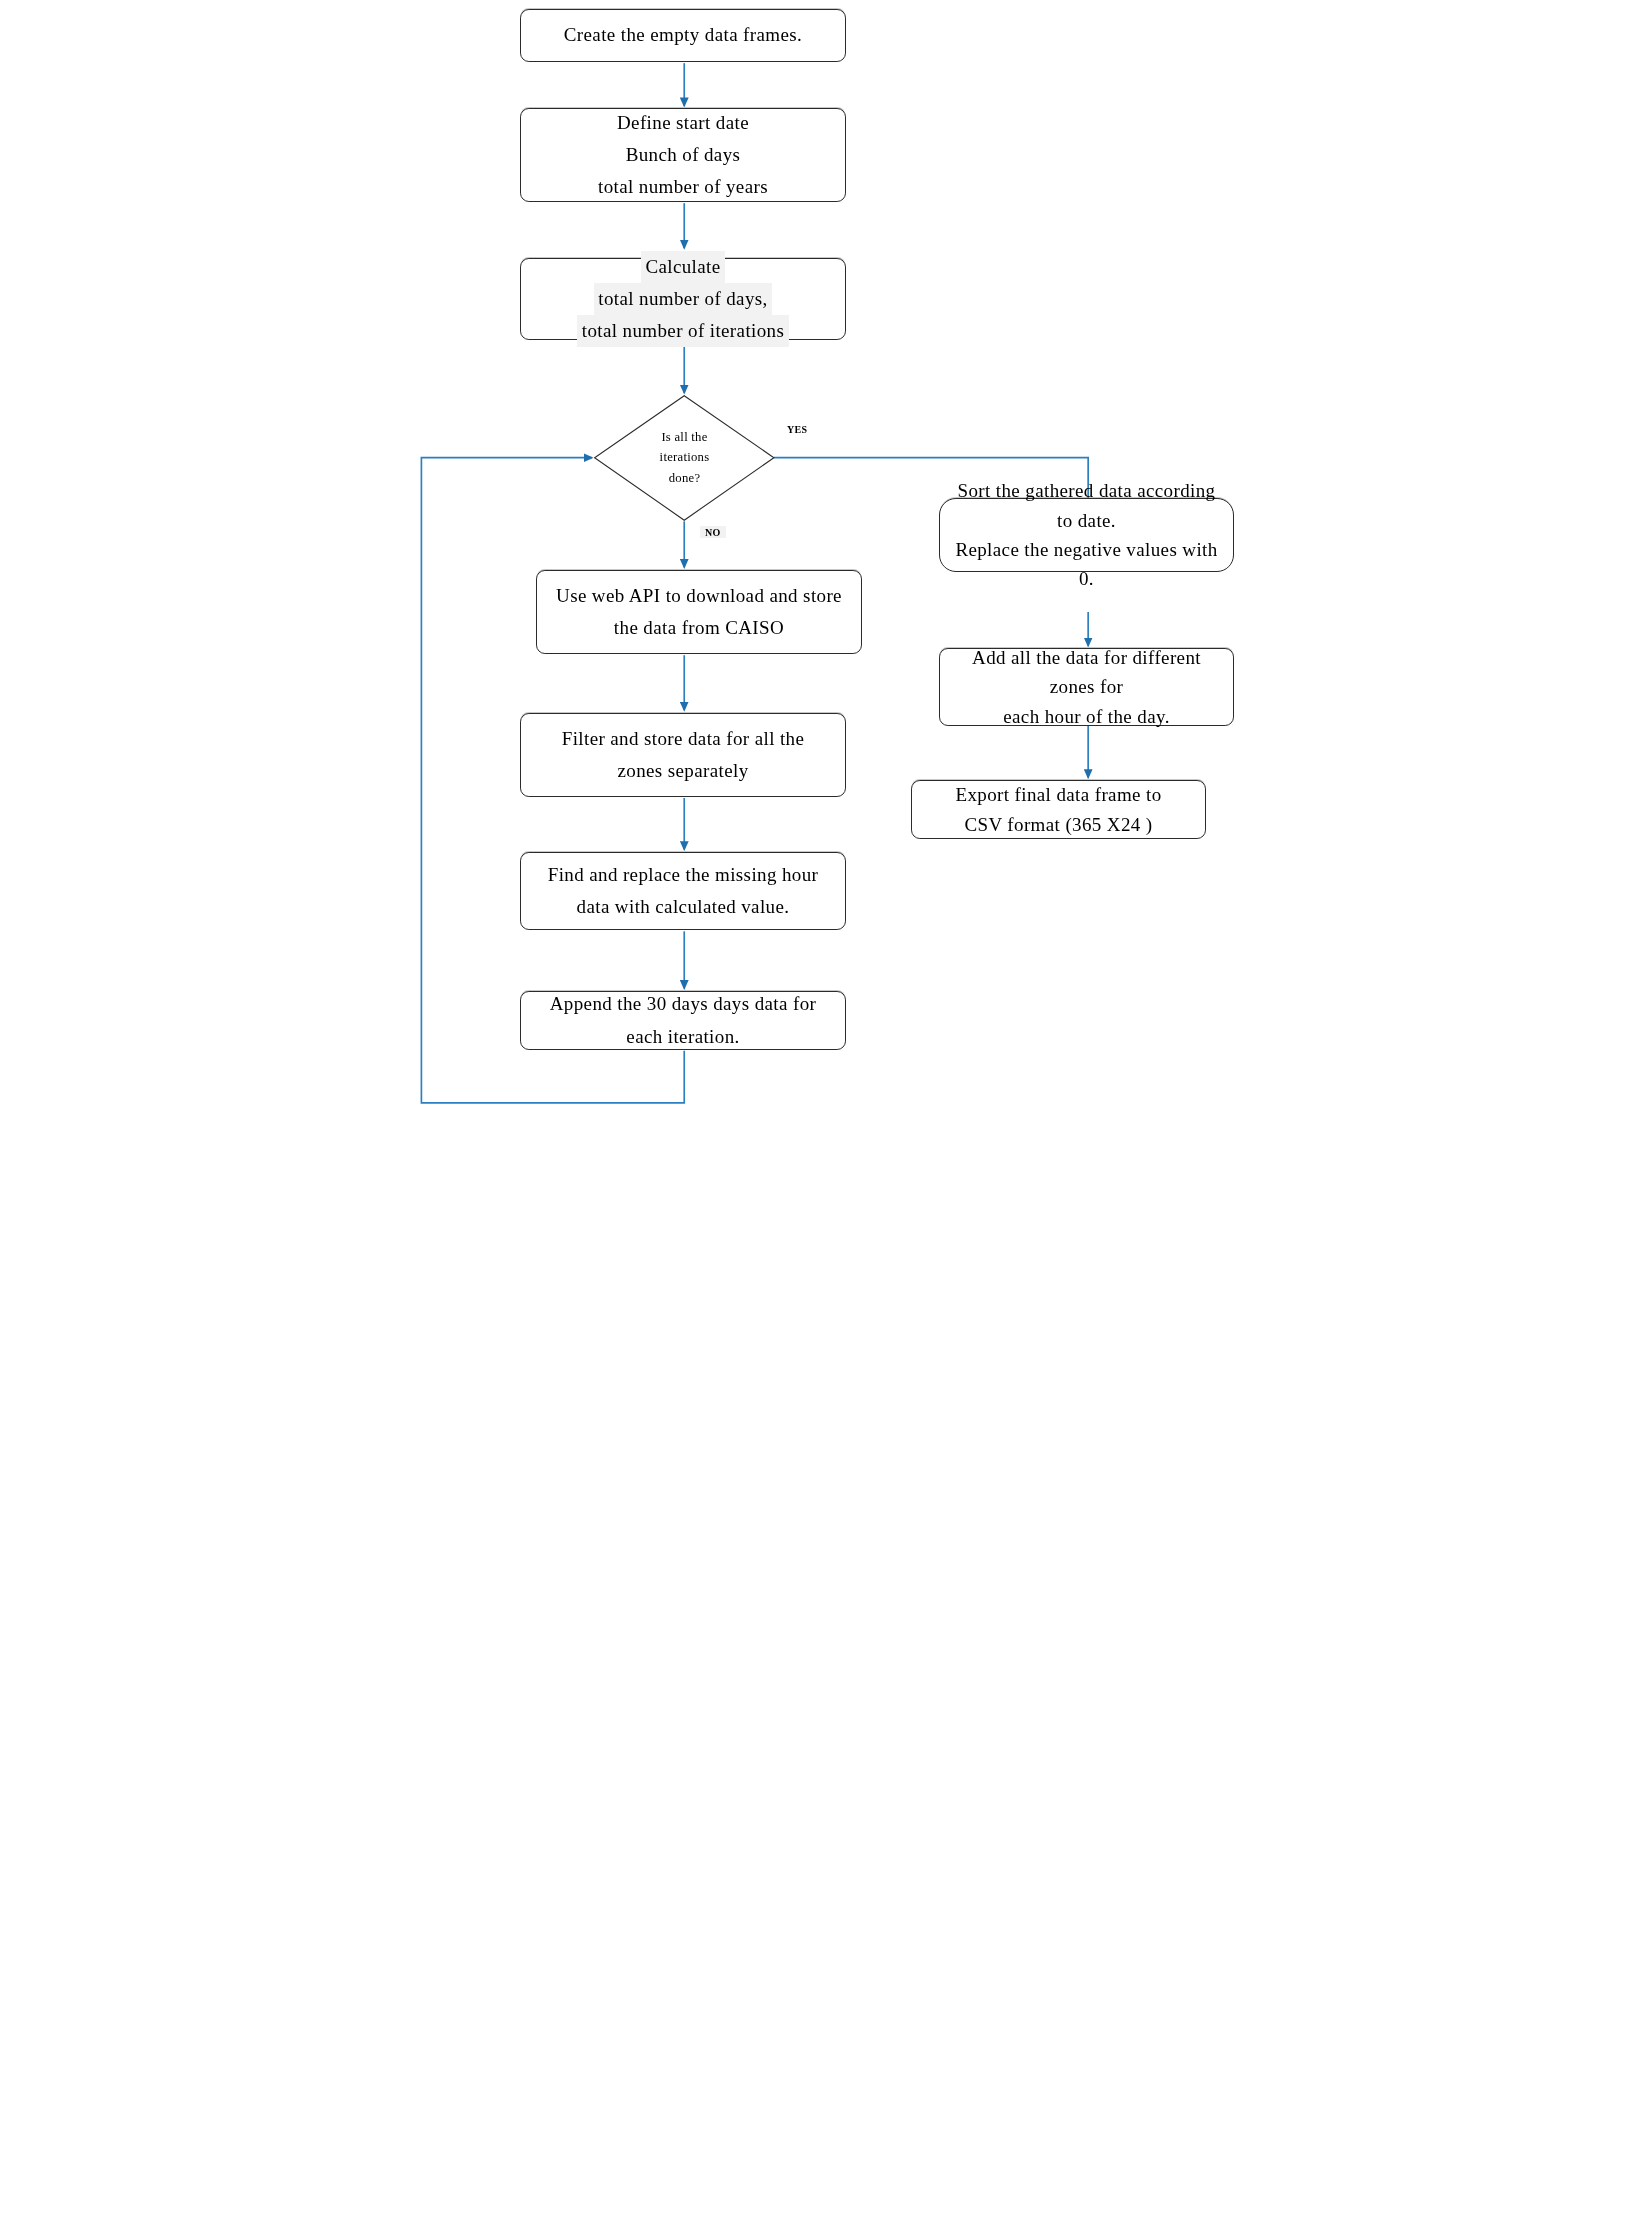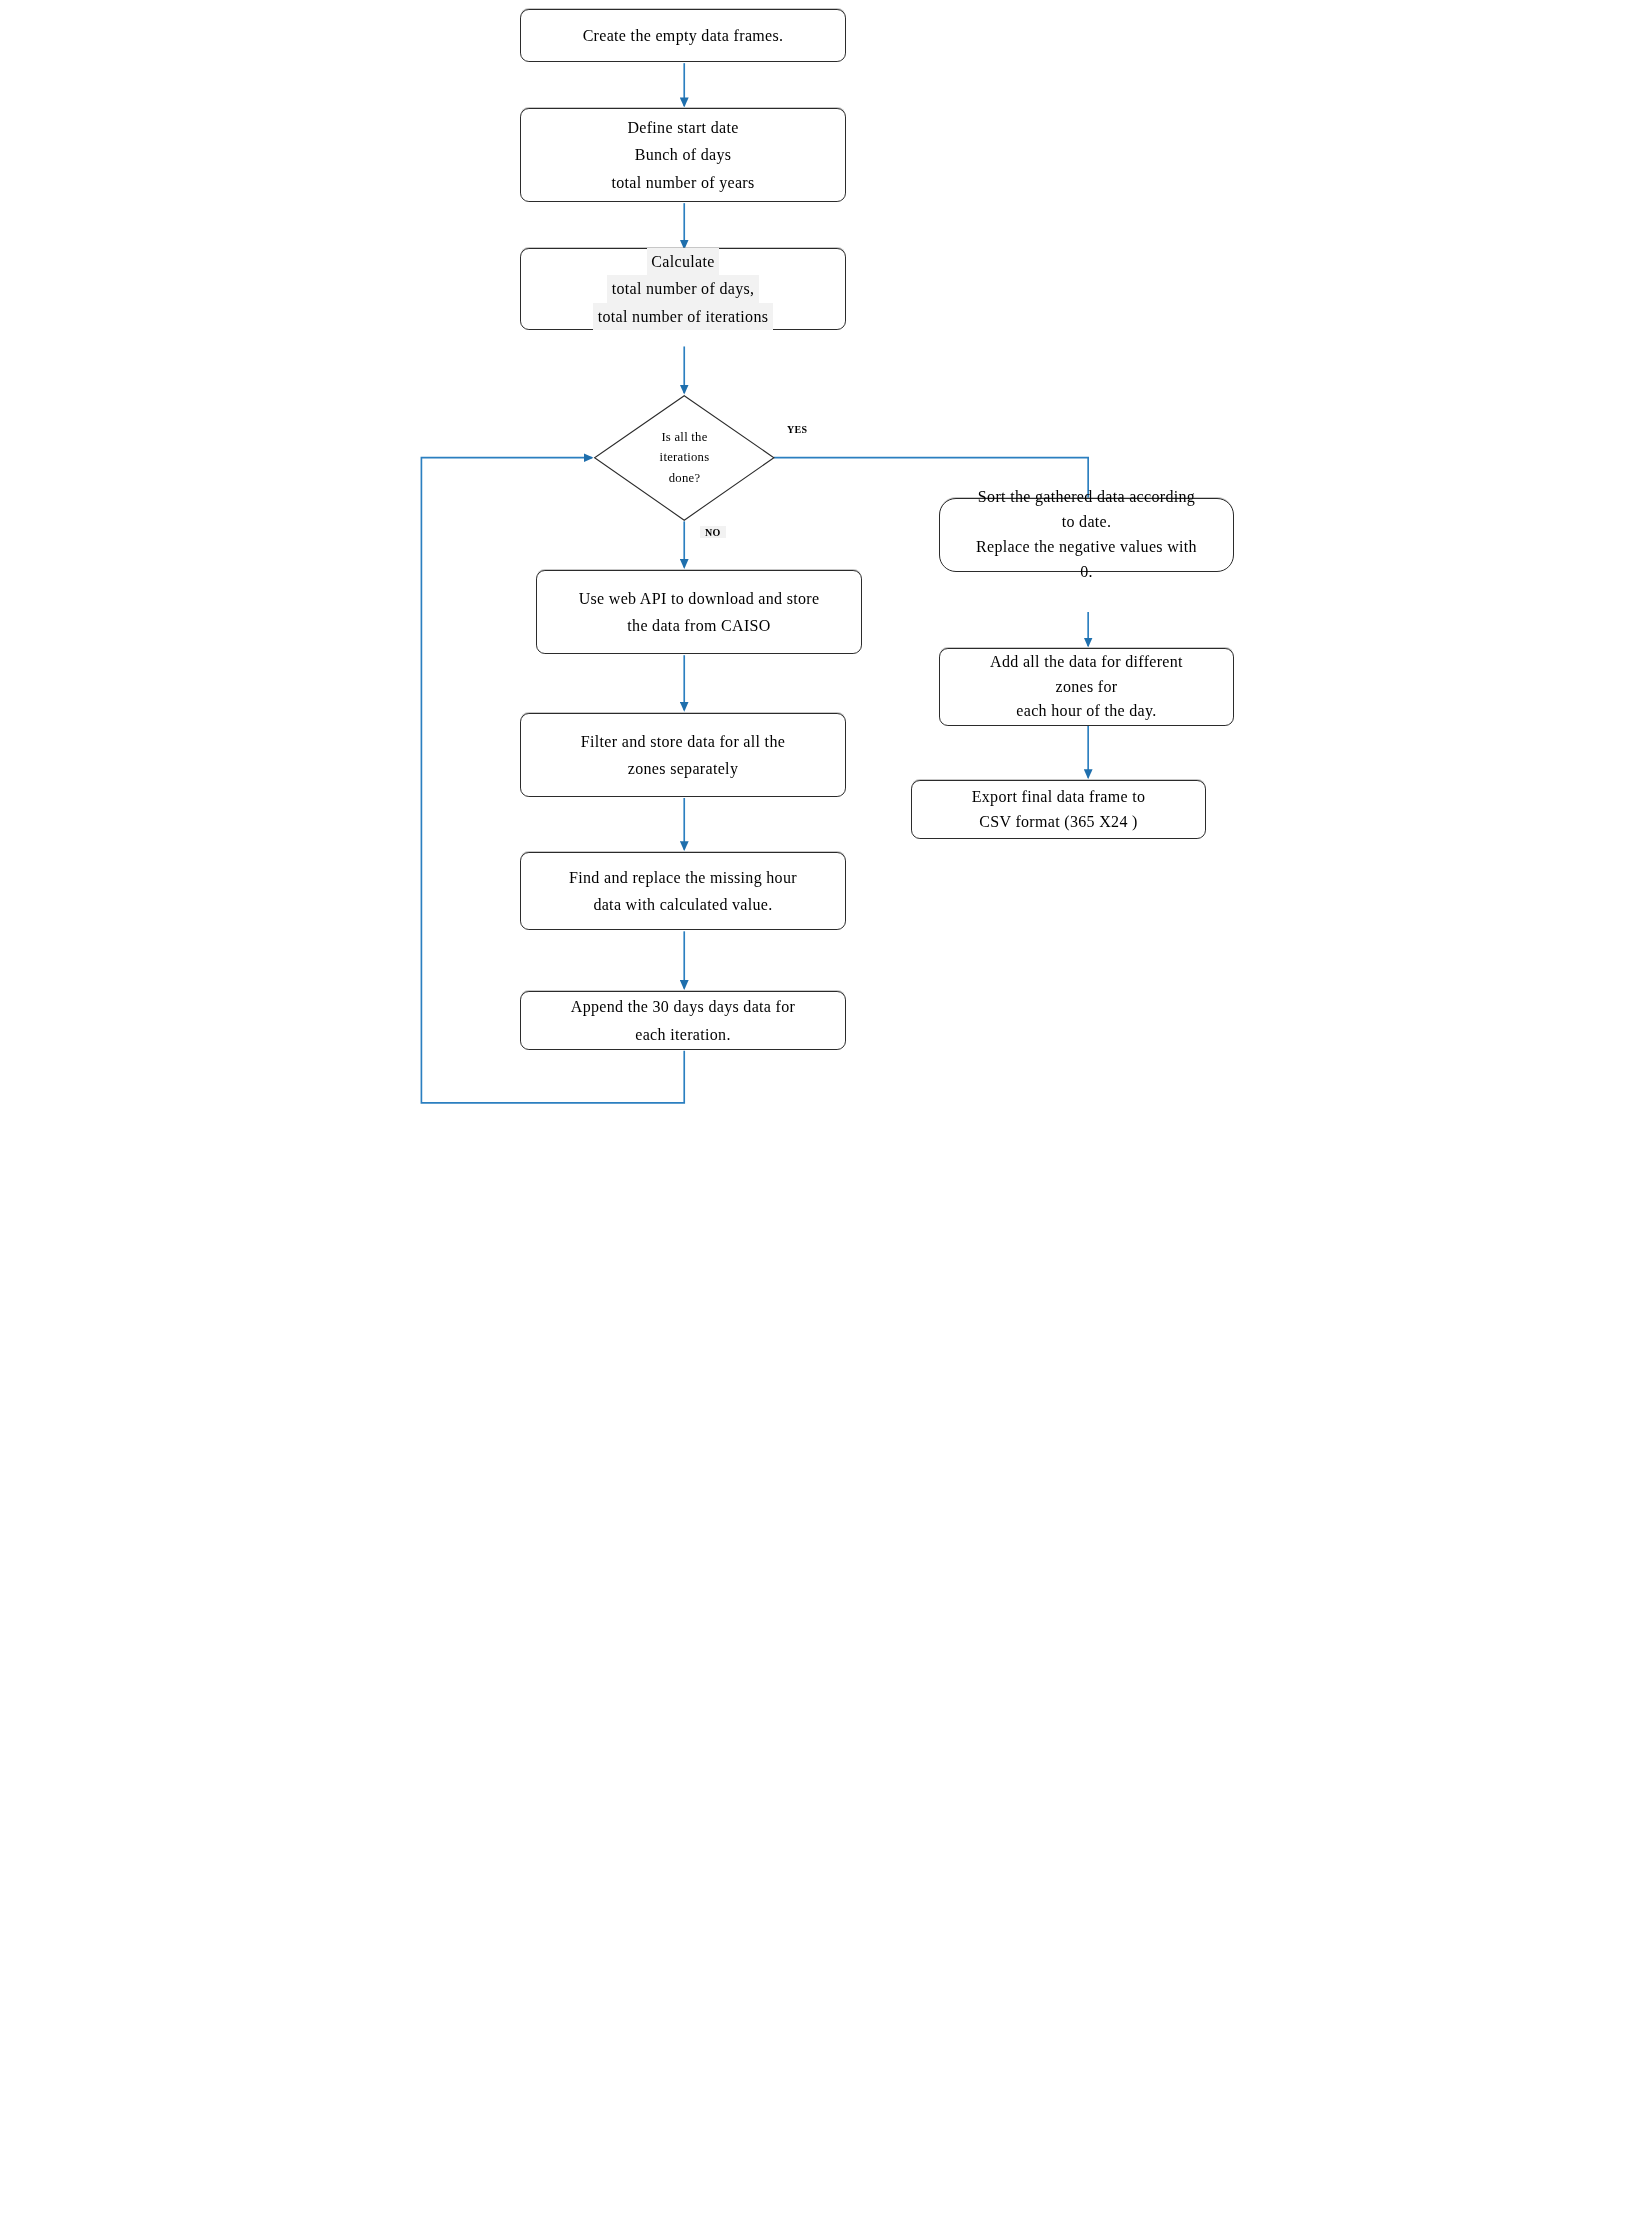--- a/index.html
+++ b/index.html
@@ -22,21 +22,21 @@
   .wires path.conn{fill:none;stroke:var(--connector);stroke-width:3;}
   .wires polygon.diamond{fill:#ffffff;stroke:var(--border);stroke-width:2;}
   .node{
     position:absolute;
     background:#ffffff;
     border:1.1px solid var(--border);
     border-radius:8.9px;
     box-shadow:0 -1.7px 0 -0.6px rgba(130,130,130,.45);
     display:flex;flex-direction:column;justify-content:center;align-items:center;
     text-align:center;
-    font-size:16px;line-height:1.7;letter-spacing:.02em;
+    font-size:19px;line-height:1.7;letter-spacing:.02em;
     box-sizing:border-box;
     padding:2.2px 7.7px;
   }
   .node .line{display:block;white-space:nowrap;}
   .node.hl .line{background:var(--hl);padding:0 4.4px;}
   .decision-text{
     position:absolute;left:195px;top:416px;width:155px;height:83px;
     display:flex;flex-direction:column;justify-content:center;align-items:center;
     text-align:center;font-size:12.7px;line-height:1.6;letter-spacing:.02em;
   }
@@ -76,21 +76,21 @@
   <div class="node" style="left:108px;top:8.9px;width:326px;height:53px;">
     <span class="line">Create the empty data frames.</span>
   </div>
 
   <div class="node" style="left:108px;top:108px;width:326px;height:94px;">
     <span class="line">Define start date</span>
     <span class="line">Bunch of days</span>
     <span class="line">total number of years</span>
   </div>
 
-  <div class="node hl" style="left:108px;top:248px;width:326px;height:82px;">
+  <div class="node hl" style="left:108px;top:258px;width:326px;height:82px;">
     <span class="line">Calculate</span>
     <span class="line">total number of days,</span>
     <span class="line">total number of iterations</span>
   </div>
 
   <div class="decision-text">
     <span class="line">Is all the</span>
     <span class="line">iterations</span>
     <span class="line">done?</span>
   </div>

